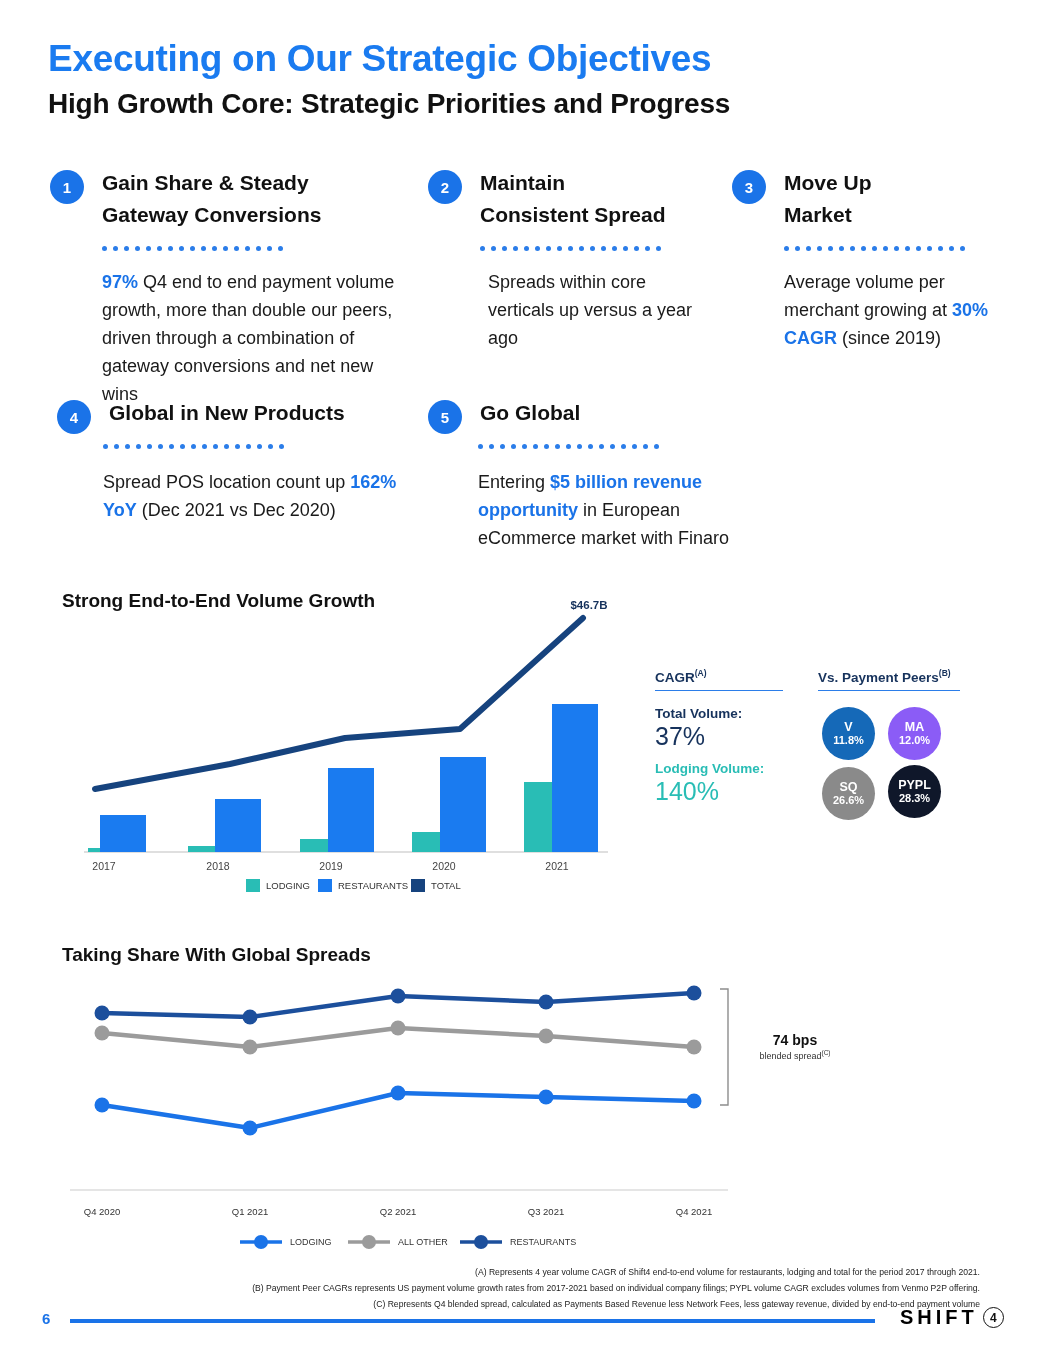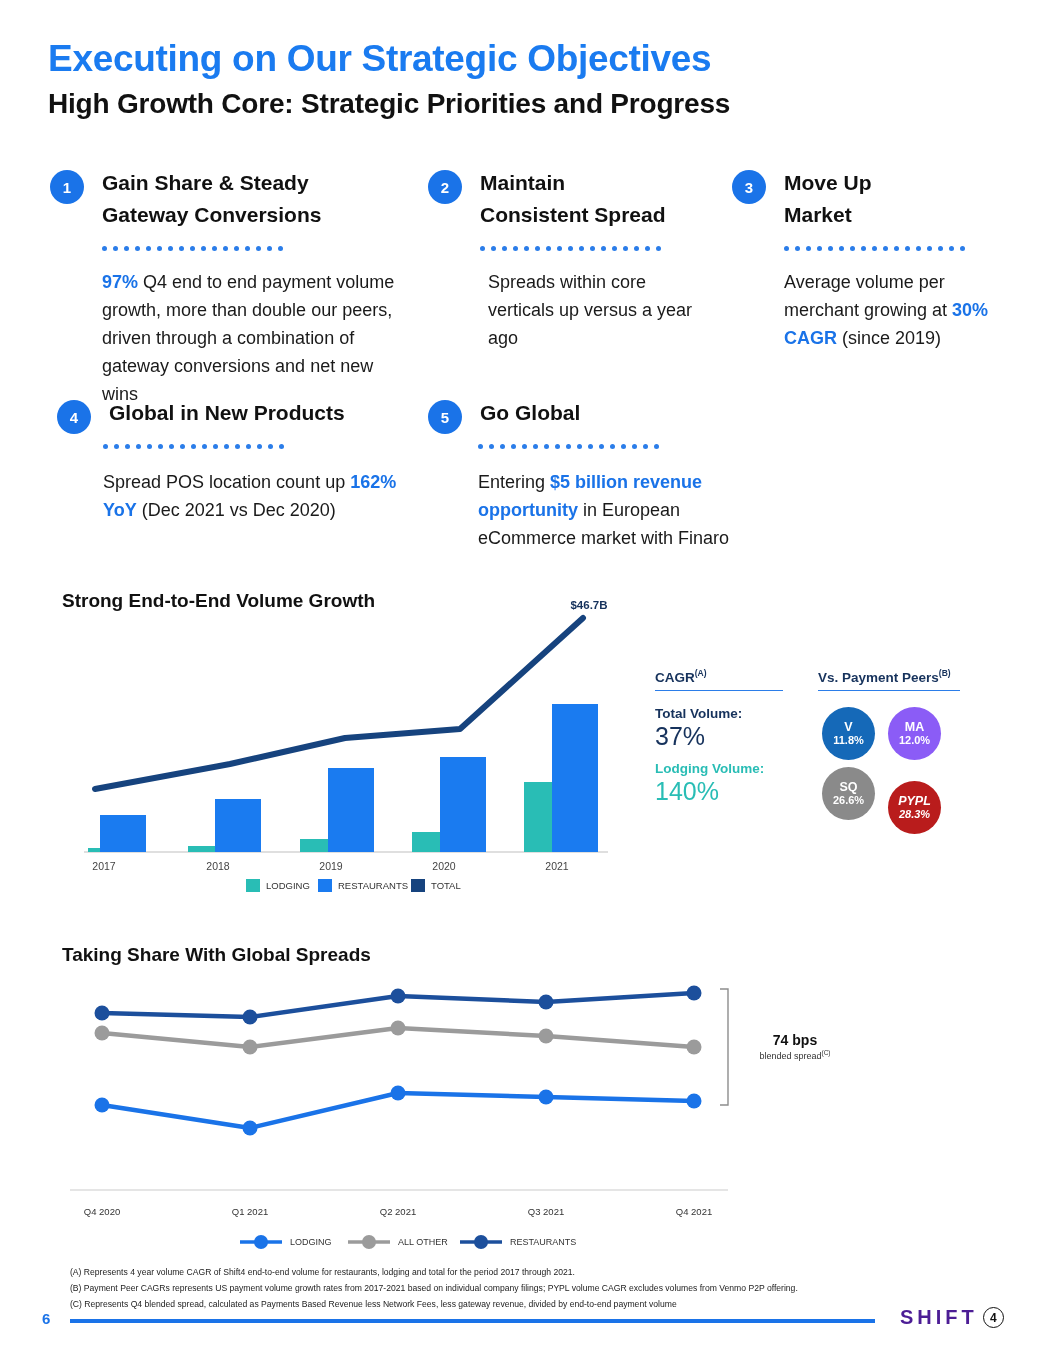--- a/index.html
+++ b/index.html
@@ -80,28 +80,28 @@
   .peer .p-t { font-size: 12.5px; font-weight: bold; }
   .peer .p-v { font-size: 11px; font-weight: bold; }
 
   
   .bps { position: absolute; left: 740px; top: 1032px; width: 110px; text-align: center; }
   .bps-n { font-size: 14px; font-weight: bold; color: #111; }
   .bps-s { font-size: 9px; color: #333; margin-top: 1px; }
   .bps-s sup { font-size: 6.5px; }
 
   
-  .notes { position: absolute; left: 70px; top: 1265px; width: 900px; }
+  .notes { position: absolute; left: 80px; top: 1265px; width: 900px; text-align: right; }
   .notes div { font-size: 8.6px; color: #222; line-height: 1.85; white-space: nowrap; }
 
   
   .pg { position: absolute; left: 42px; top: 1310px; font-size: 15px; font-weight: bold; color: #1a73e8; }
   .rule { position: absolute; left: 70px; top: 1319px; width: 805px; height: 4px; background: #1a73e8; }
   .logo { position: absolute; left: 900px; top: 1306px; display: flex; align-items: center; gap: 5px; }
-  .logo .lt { font-size: 20px; font-weight: bold; color: #4c1d95; letter-spacing: 4px; }
+  .logo .lt { font-size: 20px; font-weight: bold; color: #000000; letter-spacing: 4px; }
   .logo .lc {
     width: 21px; height: 21px; border-radius: 50%; border: 1.6px solid #111;
     display: flex; align-items: center; justify-content: center;
     font-size: 12px; font-weight: bold; color: #111;
   }
 </style>
 </head>
 <body>
 
 <div class="slide">
@@ -311,21 +311,21 @@
           <span class="p-v">11.8%</span>
         </div>
         <div class="peer" style="left:70px; top:2px;  background:#8b5cf6;">
           <span class="p-t">MA</span>
           <span class="p-v">12.0%</span>
         </div>
         <div class="peer" style="left:4px;  top:62px; background:#8a8a8a;">
           <span class="p-t">SQ</span>
           <span class="p-v">26.6%</span>
         </div>
-        <div class="peer" style="left:70px; top:76px; background:#b91c1c;font-style:italic;">
+        <div class="peer" style="left:70px; top:60px; background:#0f172a;">
           <span class="p-t">PYPL</span>
           <span class="p-v">28.3%</span>
         </div>
       </div>
     </div>
   </div>
 
   <div class="sec-title" style="left:62px; top:944px;">Taking Share With Global Spreads</div>
 
   <div class="chart2">

